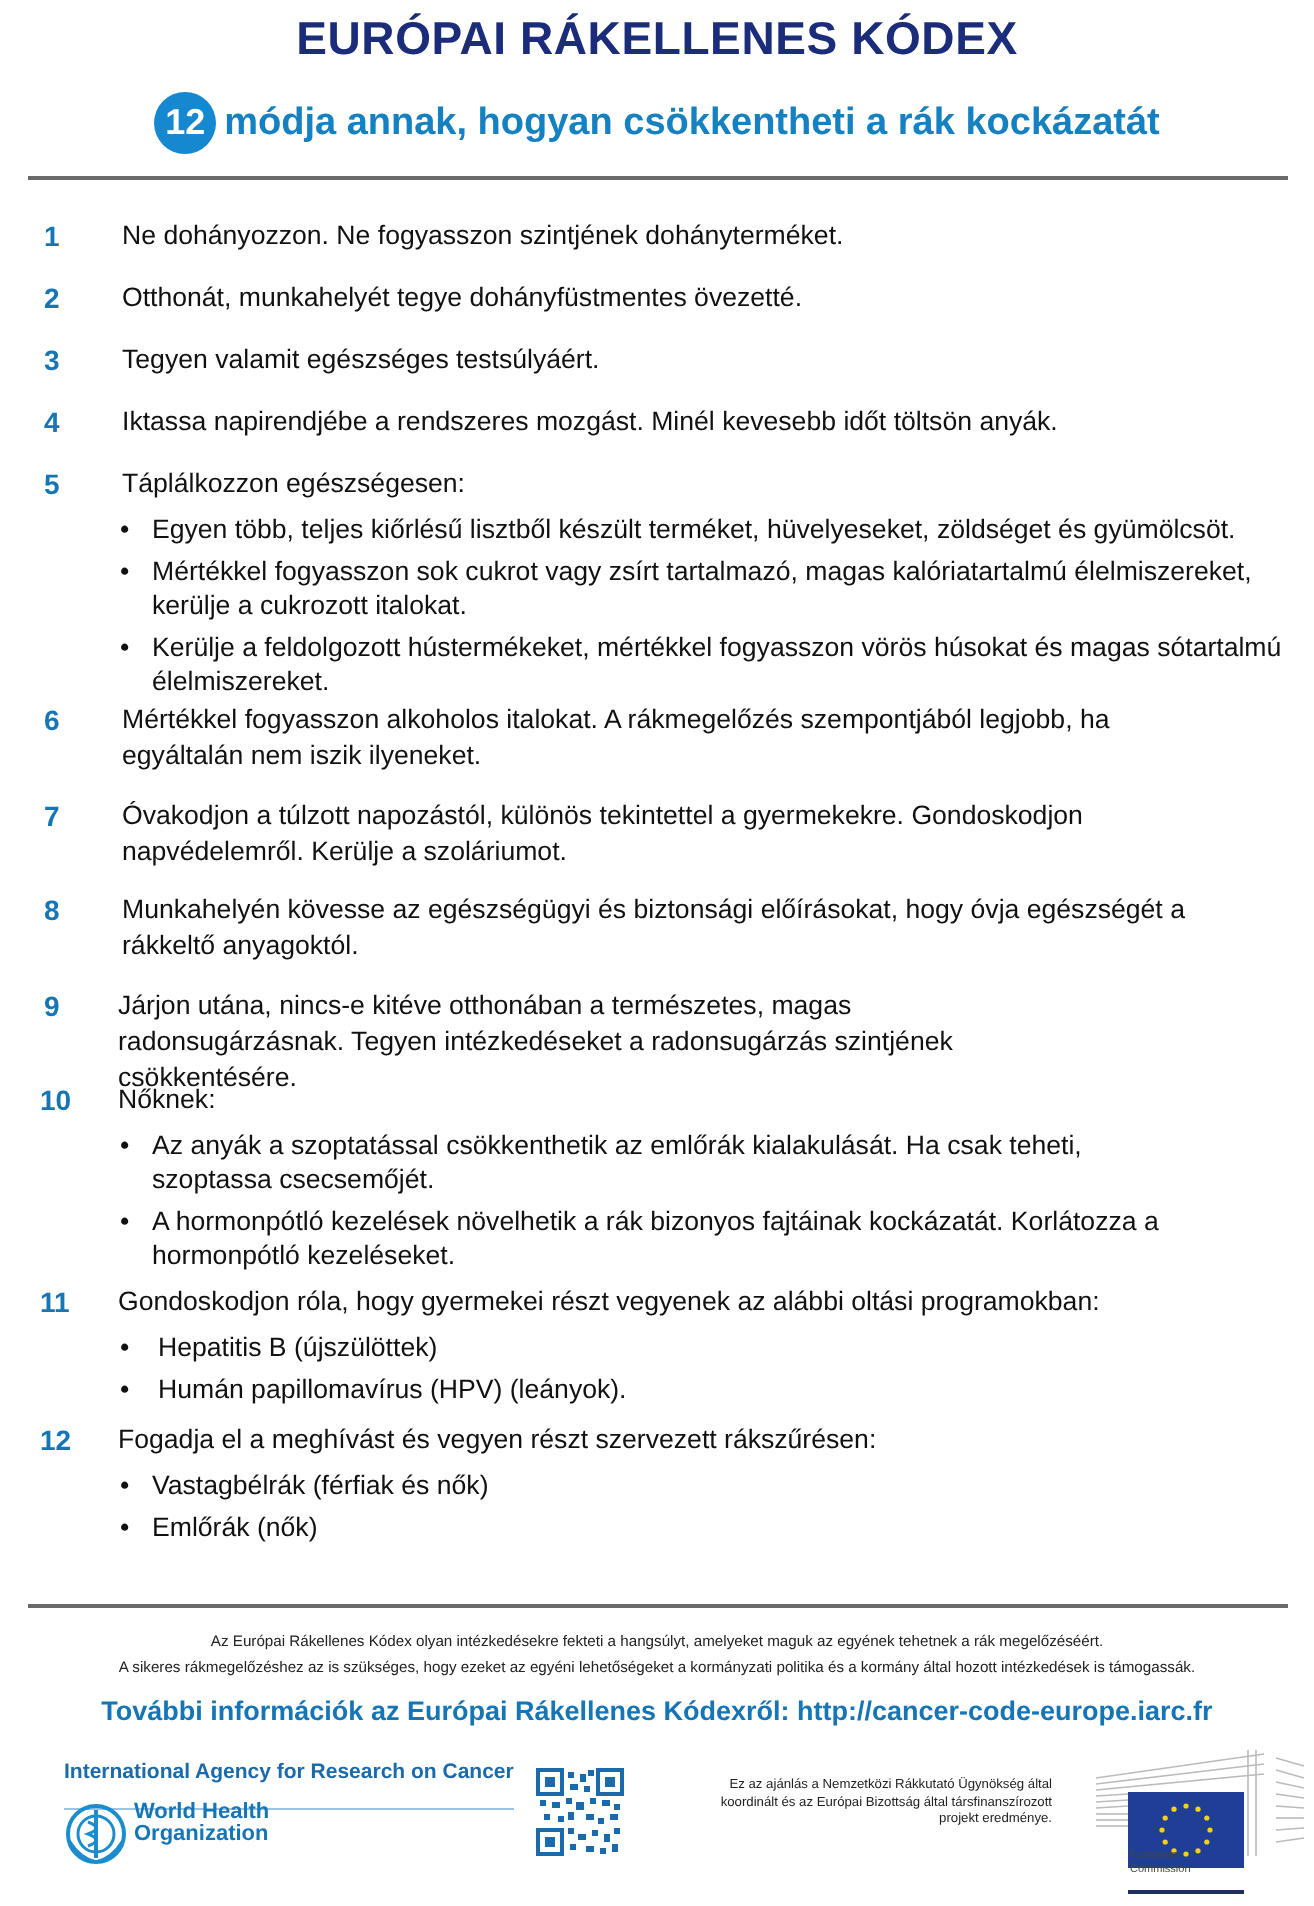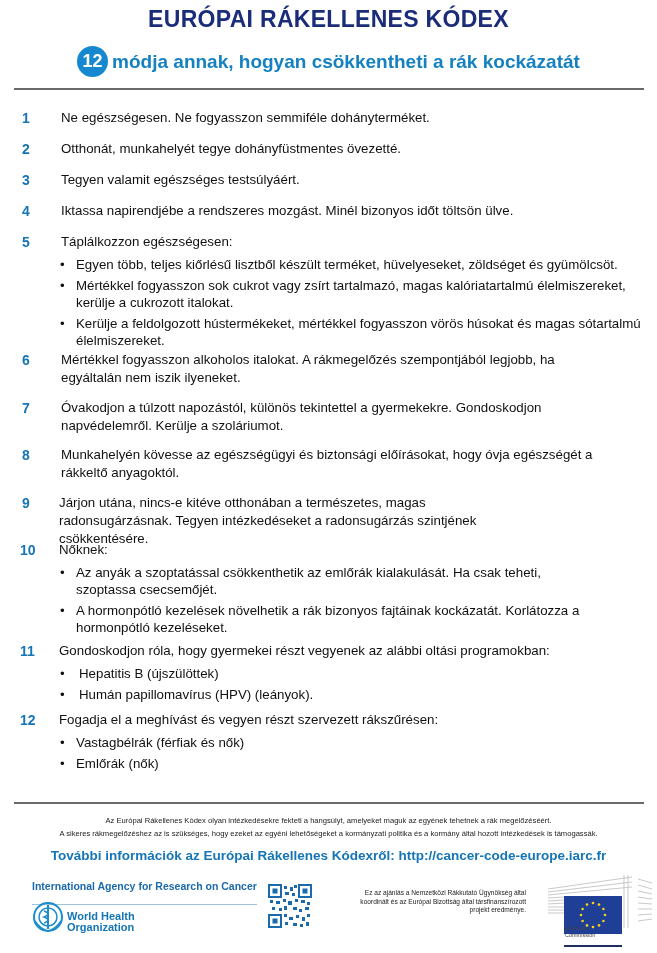--- a/index.html
+++ b/index.html
@@ -11,52 +11,52 @@
   .item { position: absolute; left: 0; width: 657px; font-size: 13.3px; line-height: 18px; }
   .num { position: absolute; left: 22px; top: 0; font-weight: bold; color: #1575b5; font-size: 14px; }
   .num.wide { left: 20px; }
   .text { position: absolute; left: 61px; top: 0; width: 585px; }
   .bullets { list-style: none; margin: 4px; padding: 0; position: absolute; left: 56px; width: 585px; }
   .bullets li { position: relative; padding-left: 16px; margin-bottom: 4px; line-height: 17px; }
   .bullets li::before { content: "•"; position: absolute; left: 0; top: 0; }
   .footnote { position: absolute; left: 0; width: 657px; text-align: center; font-size: 7.6px; color: #222; line-height: 13px; }
   .moreinfo { position: absolute; top: 848px; left: 0; width: 657px; text-align: center; font-size: 13.5px; font-weight: bold; color: #1575b5; }
   .iarc { position: absolute; left: 32px; top: 880px; font-size: 10.5px; font-weight: bold; color: #1b6aab; border-bottom: 1px solid #9cc4e0; padding-bottom: 12px; }
-  .who { position: absolute; left: 32px; top: 901px; display: flex; align-items: flex-end; }
+  .who { position: absolute; left: 32px; top: 901px; display: flex; align-items: flex-start; }
   .who-text { font-size: 11px; font-weight: bold; color: #1575b5; line-height: 11px; margin-left: 3px; }
   .qr { position: absolute; left: 268px; top: 884px; width: 44px; height: 44px; }
   .eu-note { position: absolute; left: 360px; top: 889px; width: 166px; text-align: right; font-size: 6.6px; line-height: 8.5px; color: #222; }
   .eu-logo { position: absolute; left: 544px; top: 873px; width: 110px; height: 75px; }
   .eu-caption { position: absolute; left: 565px; top: 925px; font-size: 5.5px; color: #444; line-height: 7px; }
 </style>
 </head>
 <body>
 
 <div class="title">EURÓPAI RÁKELLENES KÓDEX</div>
 <div class="subtitle">
   <span class="badge">12</span>
   <span>módja annak, hogyan csökkentheti a rák kockázatát</span>
 </div>
 <div class="rule" style="top:88px"></div>
 
 <div class="item" style="top:109px">
   <span class="num">1</span>
-  <span class="text">Ne egészségesen. Ne fogyasszon semmiféle dohányterméket.</span>
+  <span class="text">Ne dohányozzon. Ne fogyasszon szintjének dohányterméket.</span>
 </div>
 <div class="item" style="top:140px">
   <span class="num">2</span>
   <span class="text">Otthonát, munkahelyét tegye dohányfüstmentes övezetté.</span>
 </div>
 <div class="item" style="top:171px">
   <span class="num">3</span>
   <span class="text">Tegyen valamit  egészséges testsúlyáért.</span>
 </div>
 <div class="item" style="top:202px">
   <span class="num">4</span>
-  <span class="text">Iktassa napirendjébe a rendszeres mozgást. Minél bizonyos időt töltsön ülve.</span>
+  <span class="text">Iktassa napirendjébe a rendszeres mozgást. Minél kevesebb időt töltsön anyák.</span>
 </div>
 <div class="item" style="top:233px">
   <span class="num">5</span>
   <span class="text">Táplálkozzon egészségesen:</span>
   <ul class="bullets" style="top:19px">
     <li>Egyen több, teljes kiőrlésű lisztből készült terméket, hüvelyeseket, zöldséget és gyümölcsöt.</li>
     <li>Mértékkel fogyasszon sok cukrot vagy zsírt tartalmazó, magas kalóriatartalmú élelmiszereket, kerülje a cukrozott italokat.</li>
     <li>Kerülje a feldolgozott hústermékeket, mértékkel fogyasszon vörös húsokat és magas sótartalmú élelmiszereket.</li>
   </ul>
 </div>

